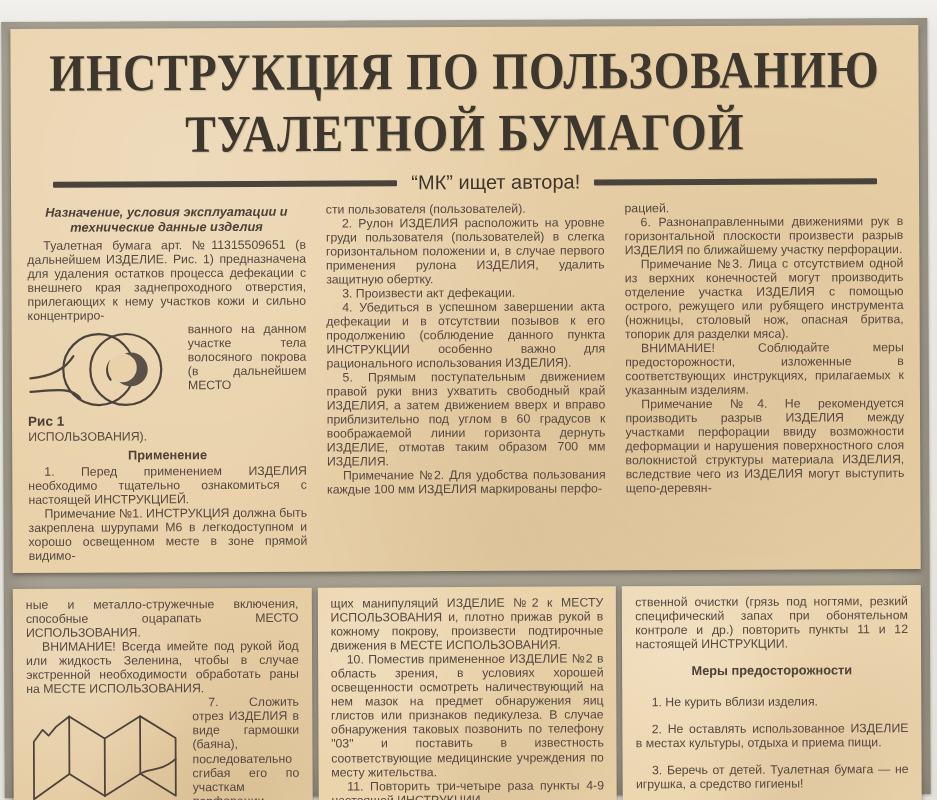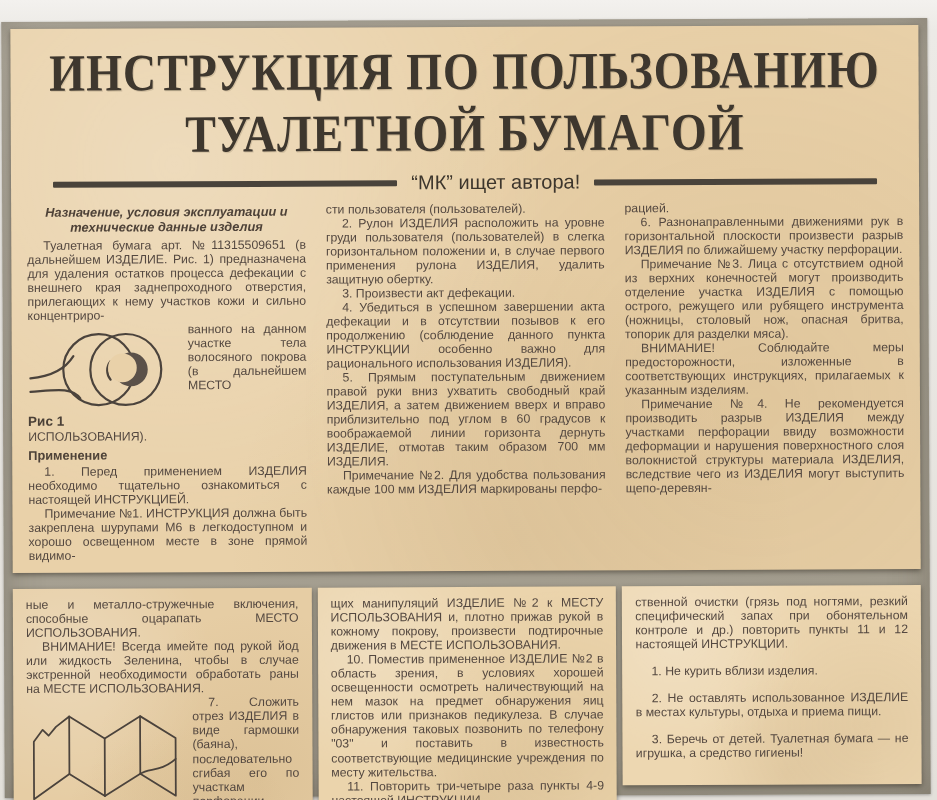--- a/index.html
+++ b/index.html
@@ -32,21 +32,21 @@
   .subrow{display:flex;align-items:center;margin:22px 26px 8px 26px;}
   .bar{height:6px;background:#49433b;border-radius:1px;}
   .bar-left{flex:1.4;}
   .bar-right{flex:1.15;}
   .subtitle{font-weight:normal;font-size:20px;color:#3d362d;margin:0 14px;white-space:nowrap;}
   .cols{display:flex;gap:20px;margin-top:8px;}
   .col{flex:1;min-width:0;}
   .coltext{font-size:12.3px;line-height:1.14;color:#544840;text-align:justify;}
   .para{margin:0;text-indent:16px;}
   .col-heading{font-weight:bold;font-style:italic;text-align:center;margin:2px 6px 4px;font-size:12.8px;color:#4e4238;}
-  .sub-heading{font-weight:bold;text-align:left;margin:5px 0 2px;font-size:12.8px;color:#4e4238;}
+  .sub-heading{font-weight:bold;text-align:center;margin:5px 0 2px;font-size:12.8px;color:#4e4238;}
   .figbox{float:left;margin:3px 8px 0 0;}
   .fig-label{font-weight:bold;font-size:13.5px;color:#4a4037;margin-top:0;}
   .flowclear{clear:both;}
   .bottom-row{display:flex;gap:6px;margin:16px 9px 0 9px;align-items:flex-start;}
   .strip{flex:1;min-width:0;padding:9px 13px 12px;}
   .strip-1{background-color:#e6cda4;}
   .strip-2{background-color:#ebd4ac;}
   .strip-3{background-color:#edd7b1;}
   .spaced .para{margin-bottom:13px;}
   .spaced .sub-heading{margin:4px 0 16px;}
@@ -144,20 +144,21 @@
 
     <div class="strip strip-2 paper coltext">
       <p class="para" style="text-indent:0;">щих манипуляций ИЗДЕЛИЕ №2 к МЕСТУ ИСПОЛЬЗОВАНИЯ и, плотно прижав рукой в кожному покрову, произвести подтирочные движения в МЕСТЕ ИСПОЛЬЗОВАНИЯ.</p>
       <p class="para">10. Поместив примененное ИЗДЕЛИЕ №2 в область зрения, в условиях хорошей освещенности осмотреть наличествующий на нем мазок на предмет обнаружения яиц глистов или признаков педикулеза. В случае обнаружения таковых позвонить по телефону "03" и поставить в известность соответствующие медицинские учреждения по месту жительства.</p>
       <p class="para">11. Повторить три-четыре раза пункты 4-9 настоящей ИНСТРУКЦИИ.</p>
 
     </div>
 
     <div class="strip strip-3 paper coltext spaced">
       <p class="para" style="text-indent:0;">ственной очистки (грязь под ногтями, резкий специфический запах при обонятельном контроле и др.) повторить пункты 11 и 12 настоящей ИНСТРУКЦИИ.</p>
+      <div class="sub-heading">Меры предосторожности</div>
       <p class="para">1. Не курить вблизи изделия.</p>
       <p class="para">2. Не оставлять использованное ИЗДЕЛИЕ в местах культуры, отдыха и приема пищи.</p>
       <p class="para">3. Беречь от детей.  Туалетная бумага — не игрушка, а средство гигиены!</p>
 
     </div>
 
   </div>
 </div>
 
 </body></html>

